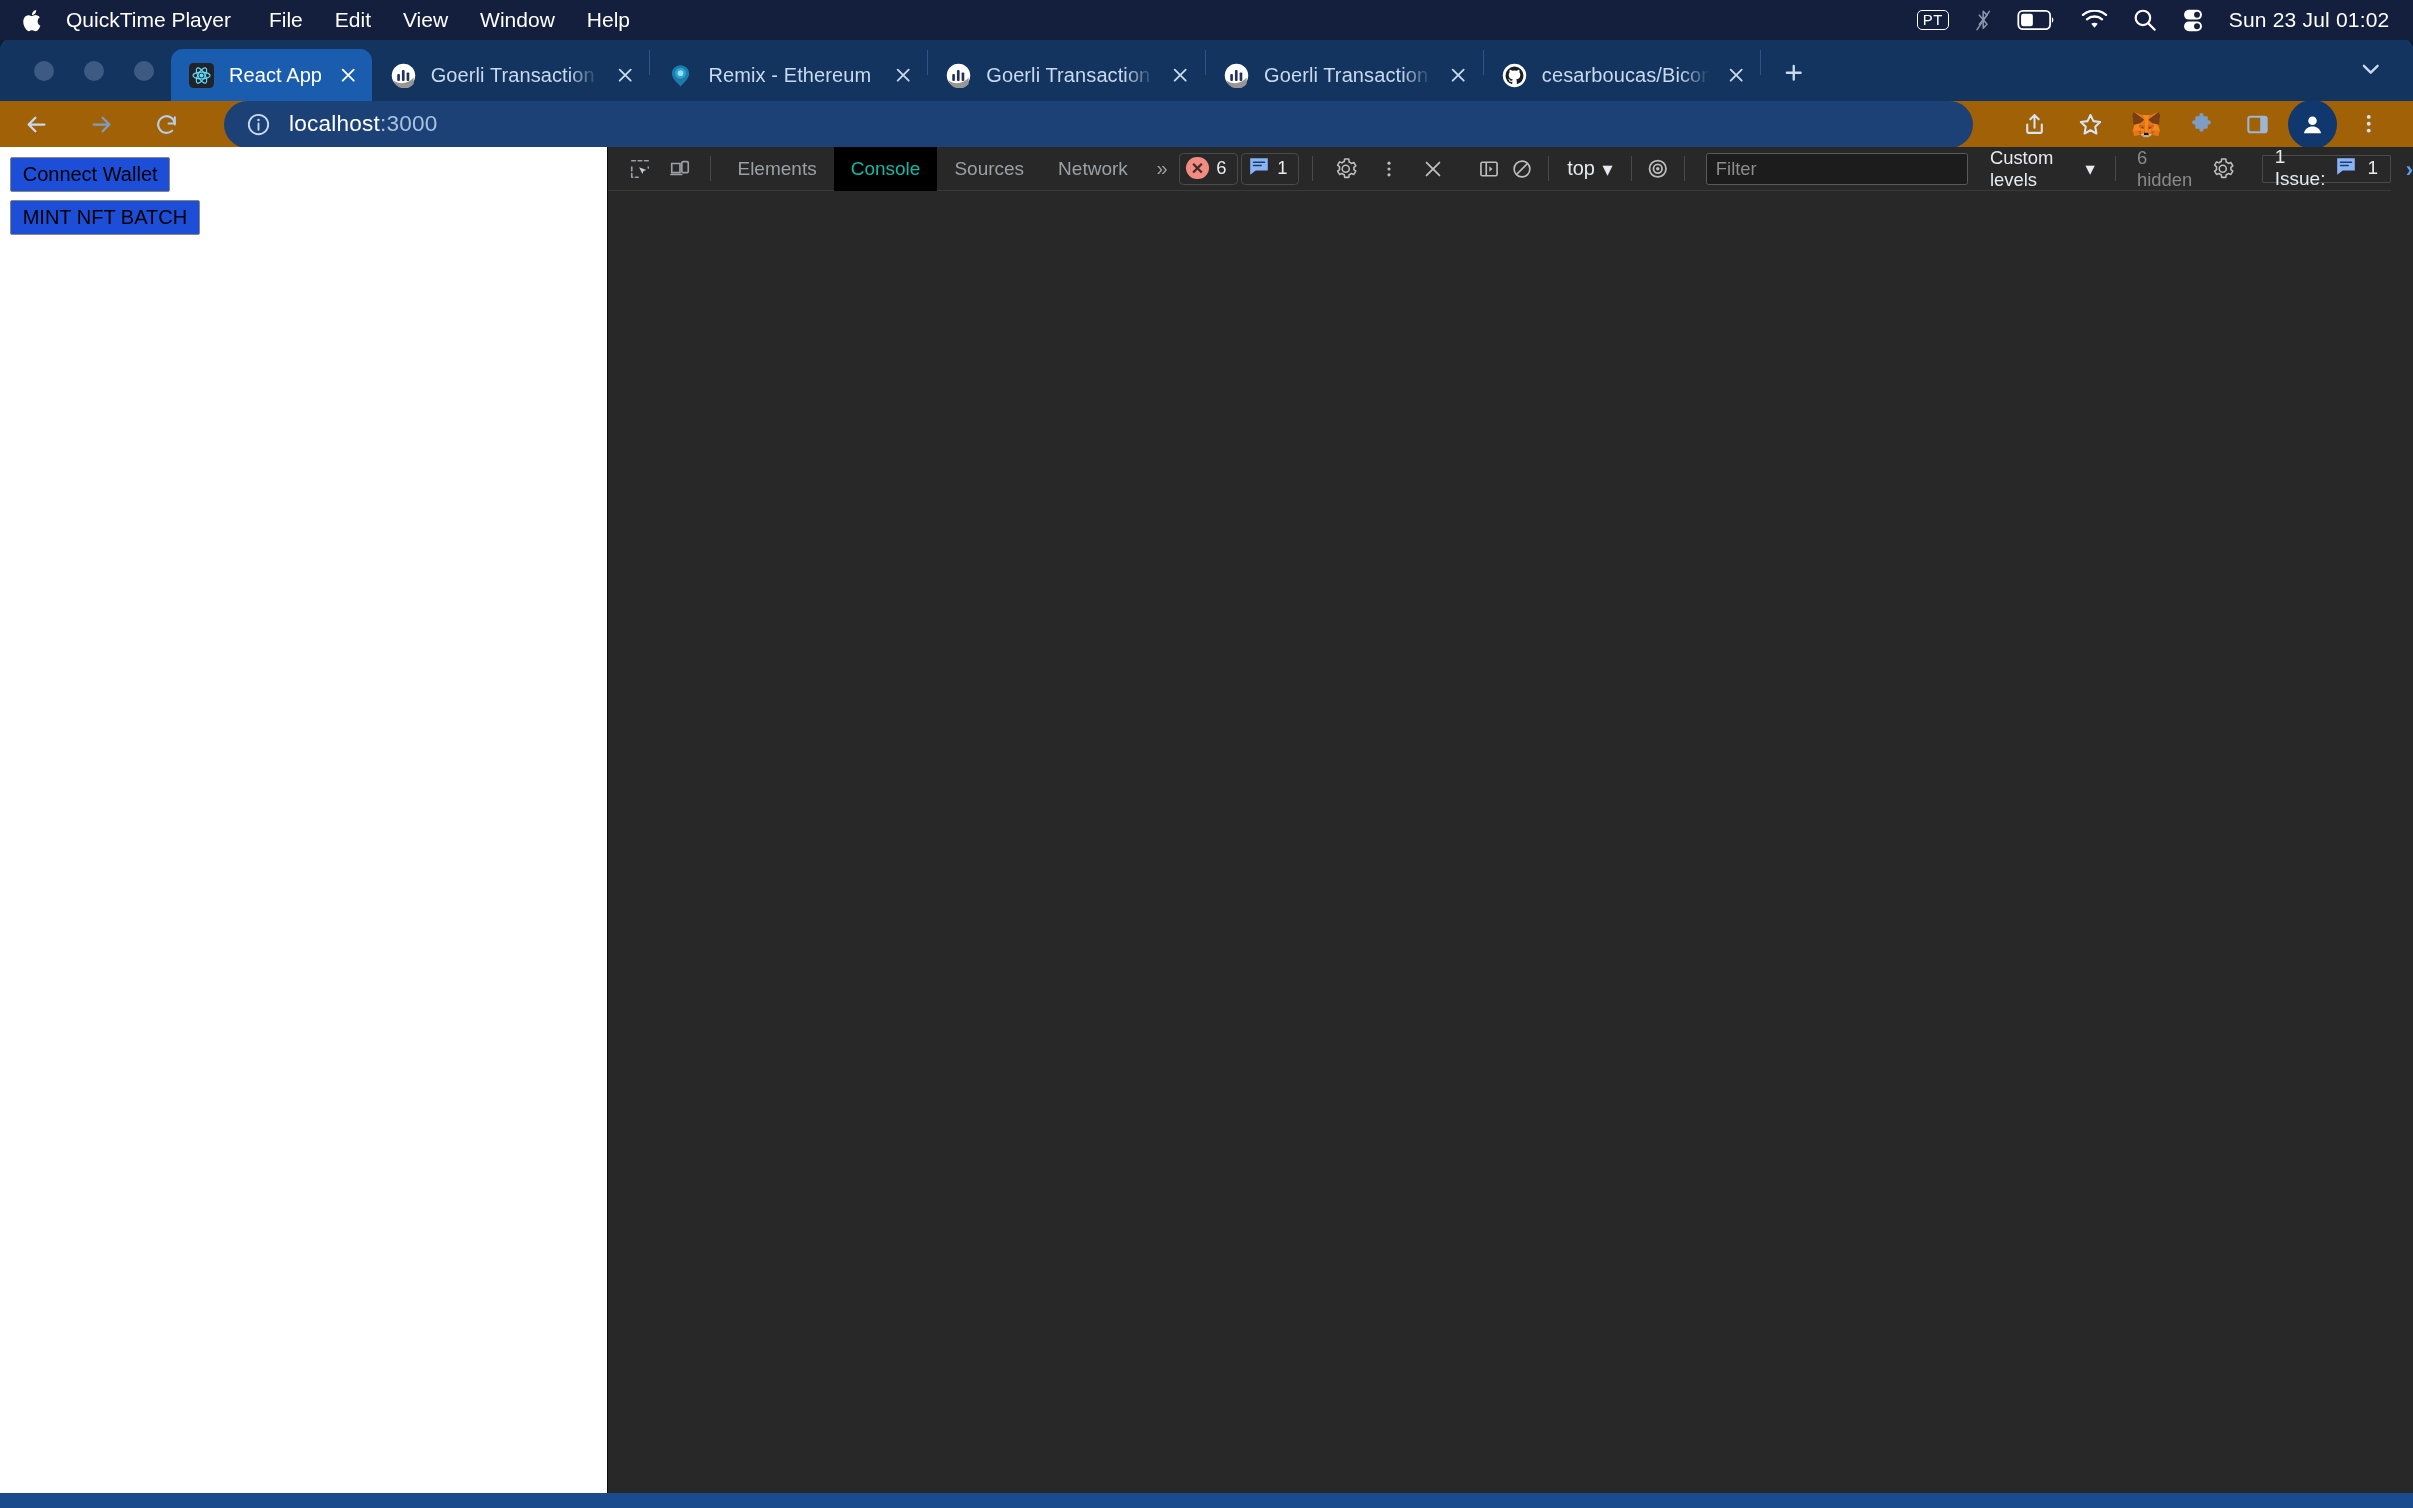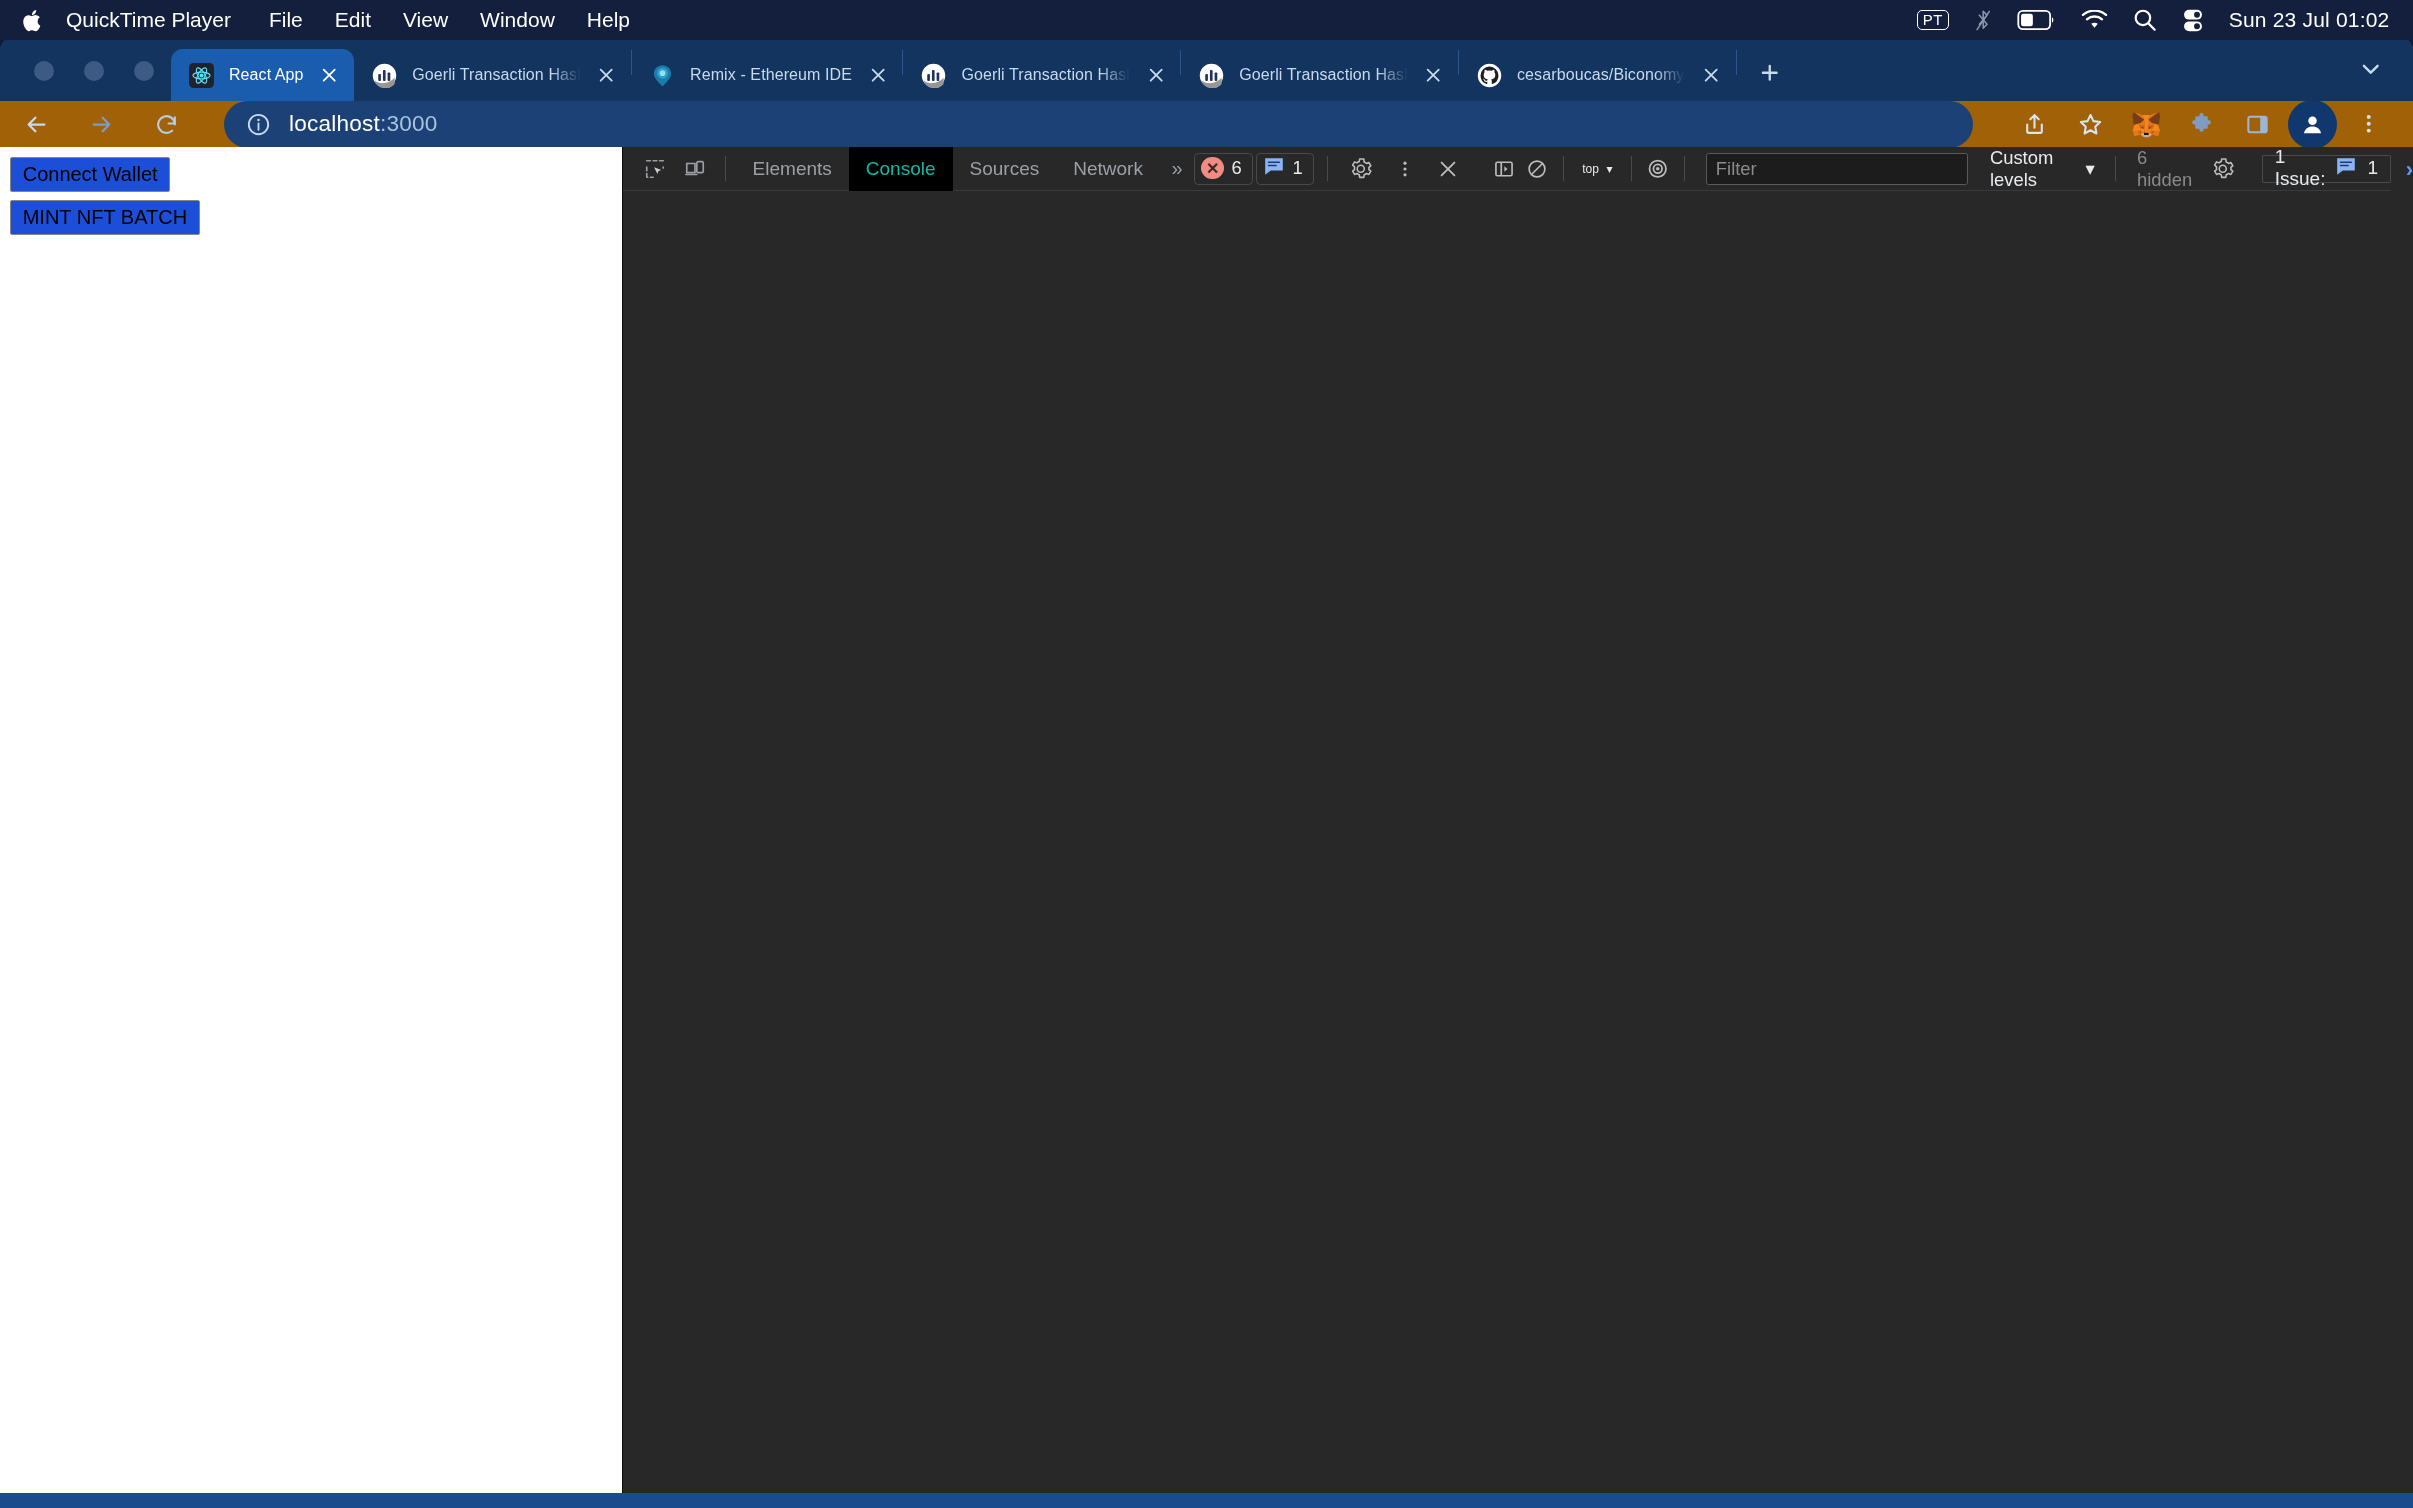--- a/index.html
+++ b/index.html
@@ -67,21 +67,21 @@
     color: #c9d9ee;
     max-width: 277px;
   }
   .tab.active { background: #1a5cae; color: #ffffff; }
   .tab .favicon {
     width: 25px; height: 25px; flex: 0 0 25px;
     margin-right: 15px;
     display: flex; align-items: center; justify-content: center;
   }
   .tab .tab-title {
-    font-size: 16px; white-space: nowrap; overflow: hidden;
+    font-size: 20px; white-space: nowrap; overflow: hidden;
     max-width: 174px; letter-spacing: 0.1px;
   }
   .tab.truncate .tab-title {
     -webkit-mask-image: linear-gradient(to right, #000 82%, transparent 100%);
     mask-image: linear-gradient(to right, #000 82%, transparent 100%);
   }
   .tab .tab-close {
     width: 28.5px; height: 28.5px; margin-left: 11.7px;
     display: flex; align-items: center; justify-content: center;
     flex: 0 0 28.5px;
@@ -193,21 +193,21 @@
   }
 
   #dt-console-toolbar {
     height: 44px; background: #282828;
     display: flex; align-items: center;
     padding: 0 11.7px 0 11.7px;
     border-bottom: 0.8px solid #3a3a3a;
   }
   .ctx-select {
     display: flex; align-items: center; gap: 7.5px;
-    color: #e8eaed; font-size: 12px; padding: 0 8.4px;
+    color: #e8eaed; font-size: 20px; padding: 0 8.4px;
   }
   #filter-input {
     flex: 1 1 auto;
     height: 32px; margin: 0 11.7px;
     background: #1c1c1c;
     border: 0.8px solid #5a5a5a;
     border-radius: 2.5px;
     color: #cfcfcf; font-size: 18.4px;
     font-family: "Liberation Sans", sans-serif;
     padding: 0 8.4px;

